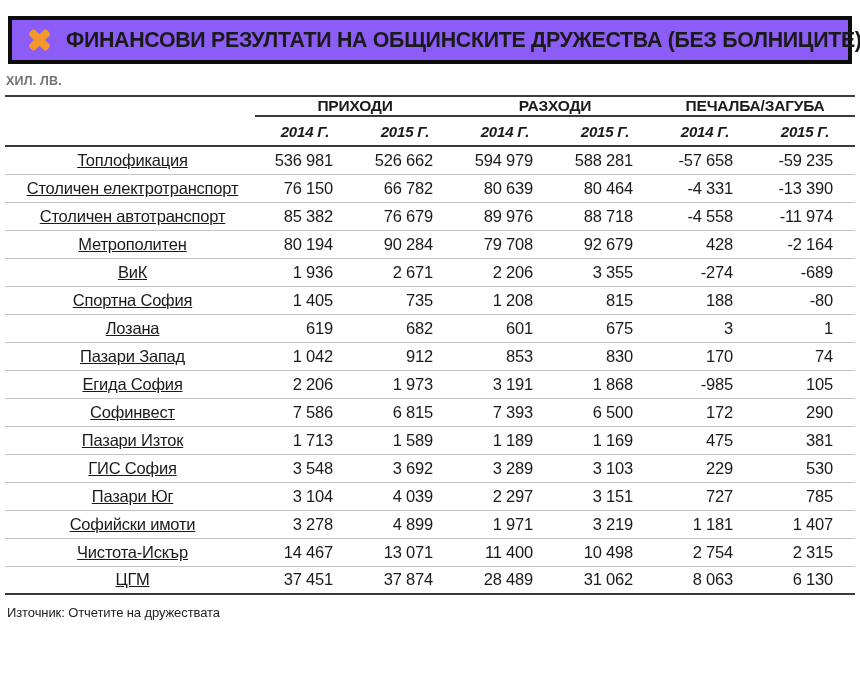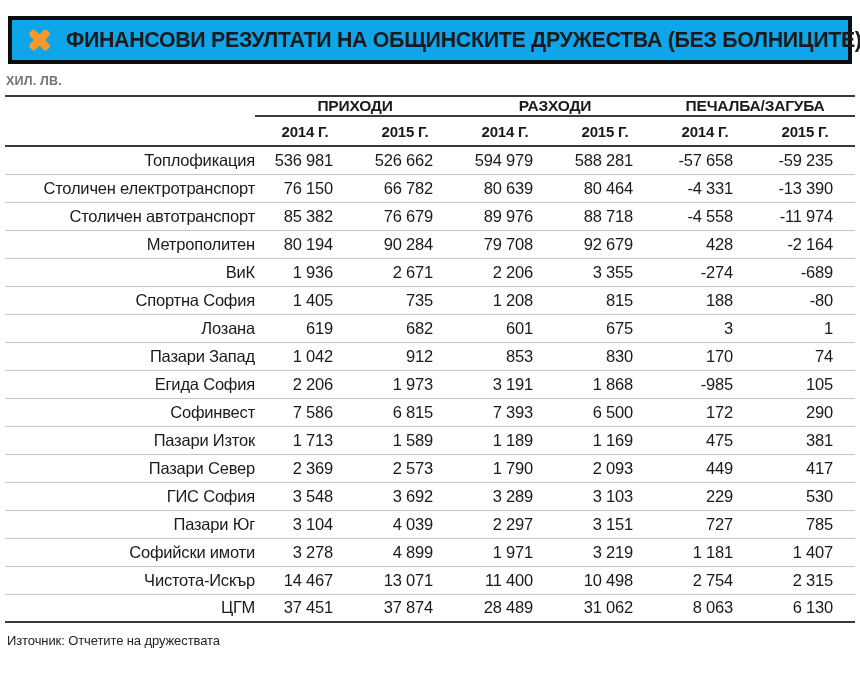--- a/index.html
+++ b/index.html
@@ -11,21 +11,21 @@
     font-family: "Liberation Sans", sans-serif;
     color: #1a1a1a;
     overflow: hidden;
   }
   .title-box {
     margin: 16px 8px 0 8px;
     border: 4px solid #0d0d0d;
     height: 40px;
     display: flex;
     align-items: center;
-    background: #0ea5e9;
+    background: #8b5cf6;
   }
   .x-icon {
     margin-left: 12px;
     flex: 0 0 auto;
     display: block;
   }
   .title-text {
     margin-left: 11px;
     font-size: 22px;
     font-weight: bold;
@@ -64,31 +64,33 @@
   }
   tr.group-row th.grp { border-bottom: 2px solid #3a3a3a; }
   tr.group-row th.corner { border-bottom: none; }
   tr.year-row { height: 30px; }
   tr.year-row th {
     font-size: 15px;
     font-weight: bold;
     text-align: center;
     border-bottom: 2px solid #3a3a3a;
     letter-spacing: -0.2px;
+    font-style: italic;
   }
   tbody tr {
     height: 28px;
     border-bottom: 1px solid #c4c4c4;
   }
   tbody tr:last-child { border-bottom: 2px solid #3a3a3a; }
   td.name {
-    text-align: right;
+    text-align: center;
     padding-left: 5px;
     letter-spacing: -0.2px;
     white-space: nowrap;
+    text-decoration: underline;
   }
   td.num {
     text-align: right;
     padding-right: 22px;
     letter-spacing: -0.2px;
     white-space: nowrap;
   }
   .source-line {
     margin: 10px 0 0 7px;
     font-size: 13px;
@@ -232,29 +234,20 @@
       <tr>
         <td class="name">Пазари Изток</td>
         <td class="num">1 713</td>
         <td class="num">1 589</td>
         <td class="num">1 189</td>
         <td class="num">1 169</td>
         <td class="num">475</td>
         <td class="num">381</td>
       </tr>
       <tr>
-        <td class="name">Пазари Север</td>
-        <td class="num">2 369</td>
-        <td class="num">2 573</td>
-        <td class="num">1 790</td>
-        <td class="num">2 093</td>
-        <td class="num">449</td>
-        <td class="num">417</td>
-      </tr>
-      <tr>
         <td class="name">ГИС София</td>
         <td class="num">3 548</td>
         <td class="num">3 692</td>
         <td class="num">3 289</td>
         <td class="num">3 103</td>
         <td class="num">229</td>
         <td class="num">530</td>
       </tr>
       <tr>
         <td class="name">Пазари Юг</td>

